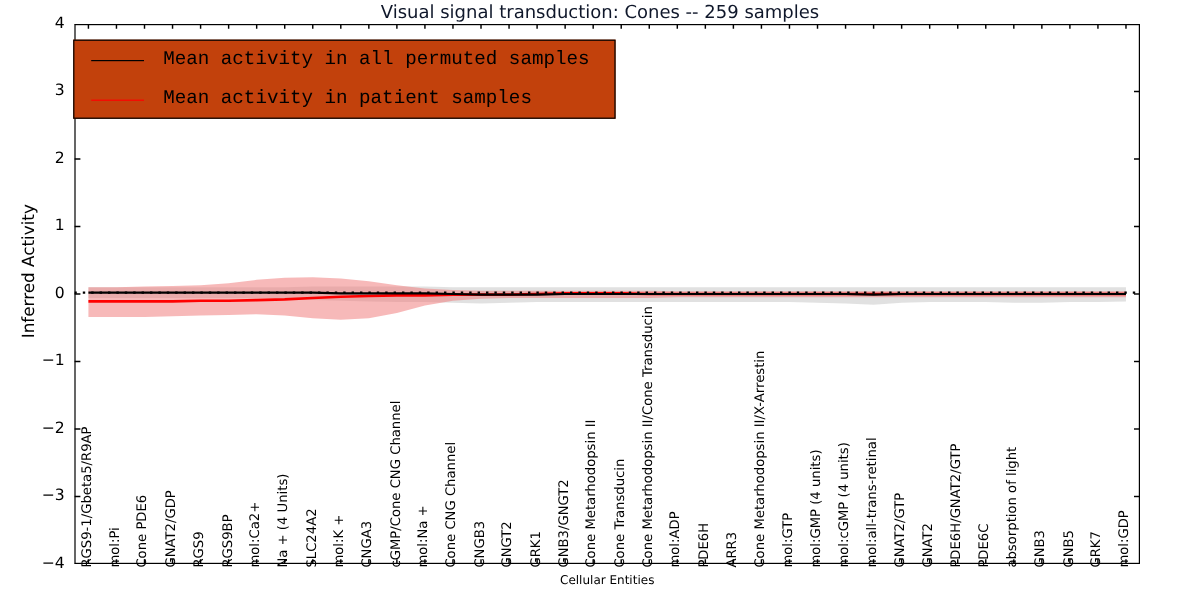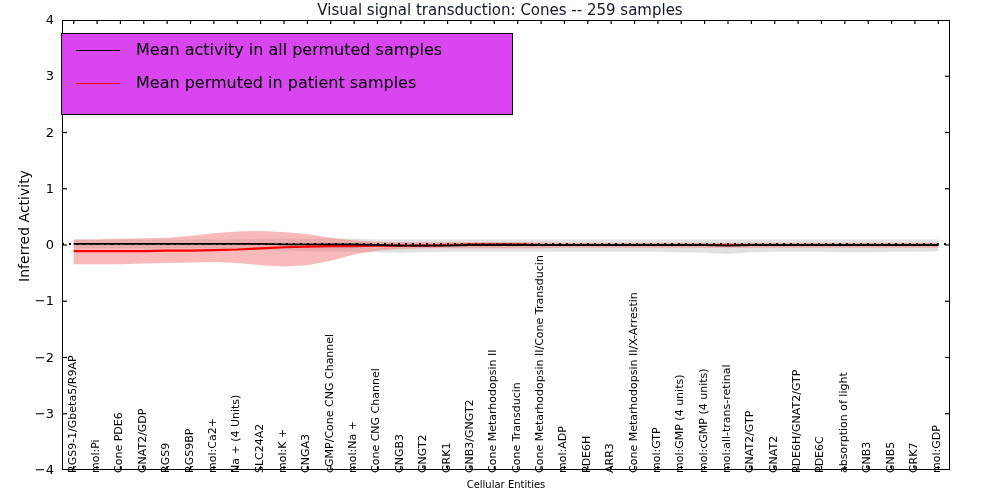--- a/index.html
+++ b/index.html
@@ -101,24 +101,25 @@
     white-space: nowrap;
     transform-origin: left bottom;
     transform: rotate(-90deg);
     line-height: 11px;
   }
   #legend-box {
     position: absolute;
     left: 61px;
     top: 33px;
     width: 452px;
-    height: 82px;
+    height: 66px;
     box-sizing: border-box;
     border: 1.3px solid #000000;
-    background: #d946ef;
+    background: #c2410c;
+    font-family: Liberation Mono, monospace;
   }
   .legend-row {
     position: absolute;
     left: 0;
     width: 100%;
     height: 33px;
   }
   .legend-line {
     position: absolute;
     left: 14px;
@@ -310,17 +311,17 @@
       <div class="xtl" style="left: 942.316px; bottom: 27px;">mol:GDP</div>
     </div>
 
   <div id="legend-box">
     <div class="legend-row" style="top:0px;">
       <div class="legend-line" style="border-top-color:#000000;"></div>
       <div class="legend-text">Mean activity in all permuted samples</div>
     </div>
     <div class="legend-row" style="top:33px;">
       <div class="legend-line" style="border-top-color:#ff0000;"></div>
-      <div class="legend-text">Mean permuted in patient samples</div>
+      <div class="legend-text">Mean activity in patient samples</div>
     </div>
   </div>
 
 </div>
 
 </body></html>

